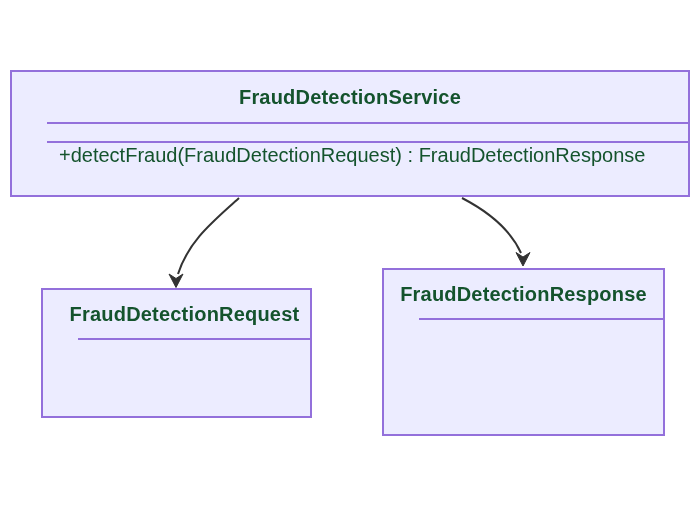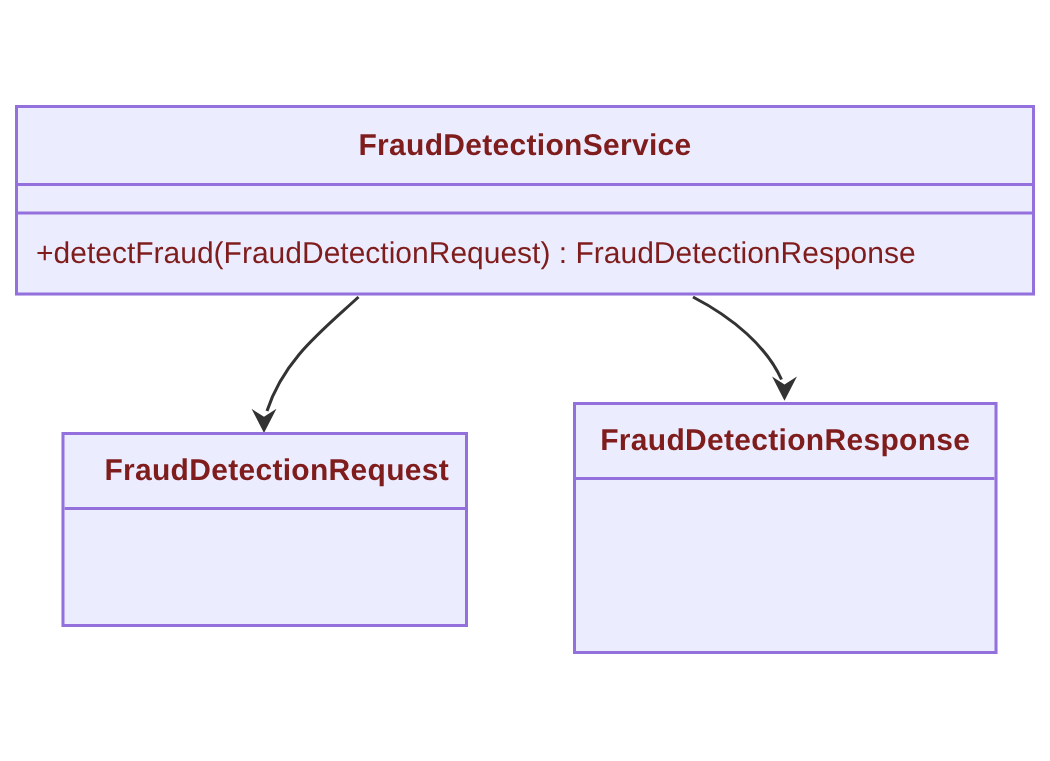--- a/index.html
+++ b/index.html
@@ -6,21 +6,21 @@
     margin: 0;
     padding: 0;
     background: #ffffff;
   }
   .canvas {
     position: relative;
     width: 700px;
     height: 507px;
     background: #ffffff;
     font-family: "Liberation Sans", "DejaVu Sans", sans-serif;
-    color: #7f1d1d;
+    color: #14532d;
     overflow: hidden;
   }
   .class-box {
     position: absolute;
     box-sizing: border-box;
     background: #ECECFF;
     border: 2px solid #9370DB;
     display: flex;
     flex-direction: column;
   }
@@ -34,22 +34,23 @@
     font-weight: bold;
     font-size: 20px;
     letter-spacing: 0.2px;
   }
   .sec-divided {
     border-top: 2px solid #9370DB;
   }
   .sec-members {
     display: flex;
     flex-direction: column;
-    justify-content: center;
+    justify-content: flex-start;
     padding: 0 12px;
+    margin-left: 35px;
   }
   .member {
     font-size: 20px;
     line-height: 1.2;
     white-space: nowrap;
   }
   
   .box-service { left: 10px; top: 70px; width: 680px; height: 127px; }
   .box-service .sec-title   { height: 50px; }
   .box-service .sec-attrs   { height: 19px; }

